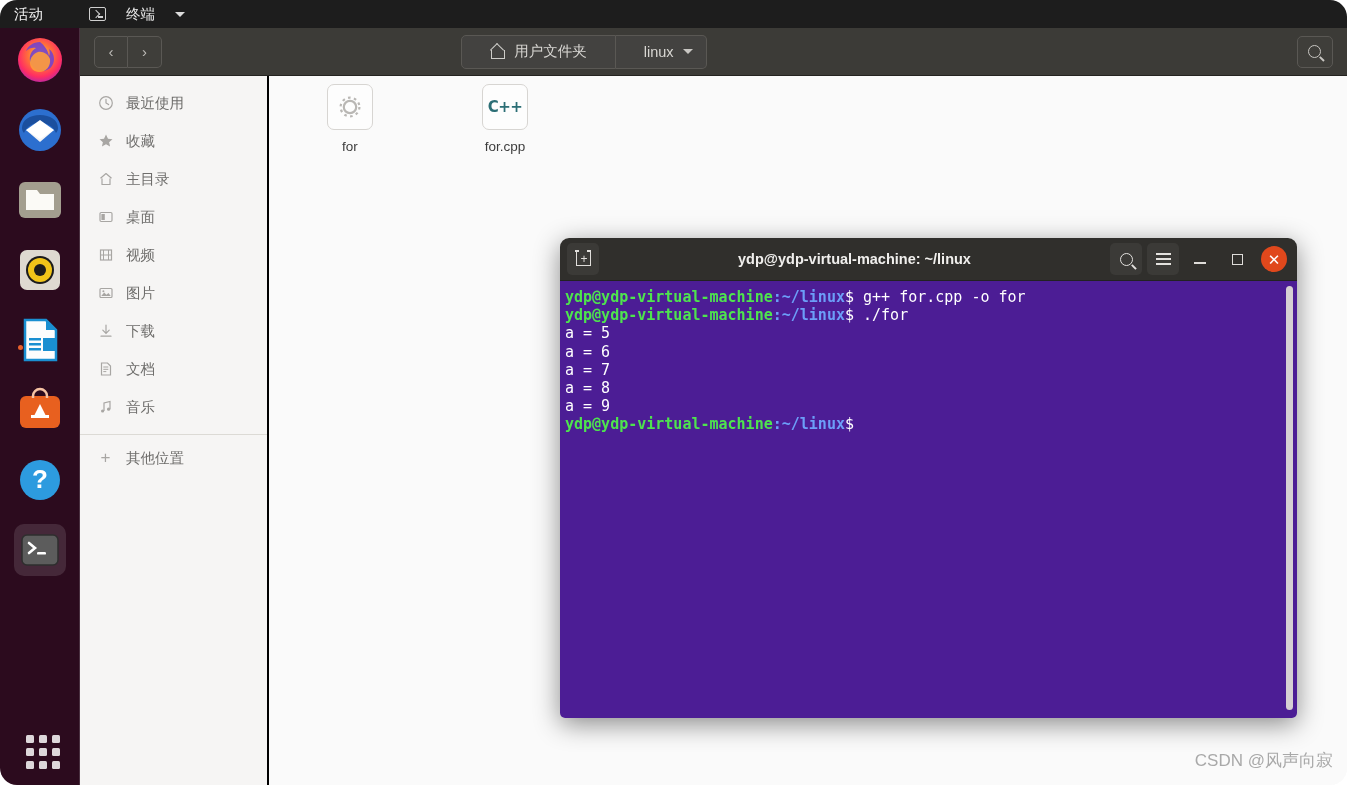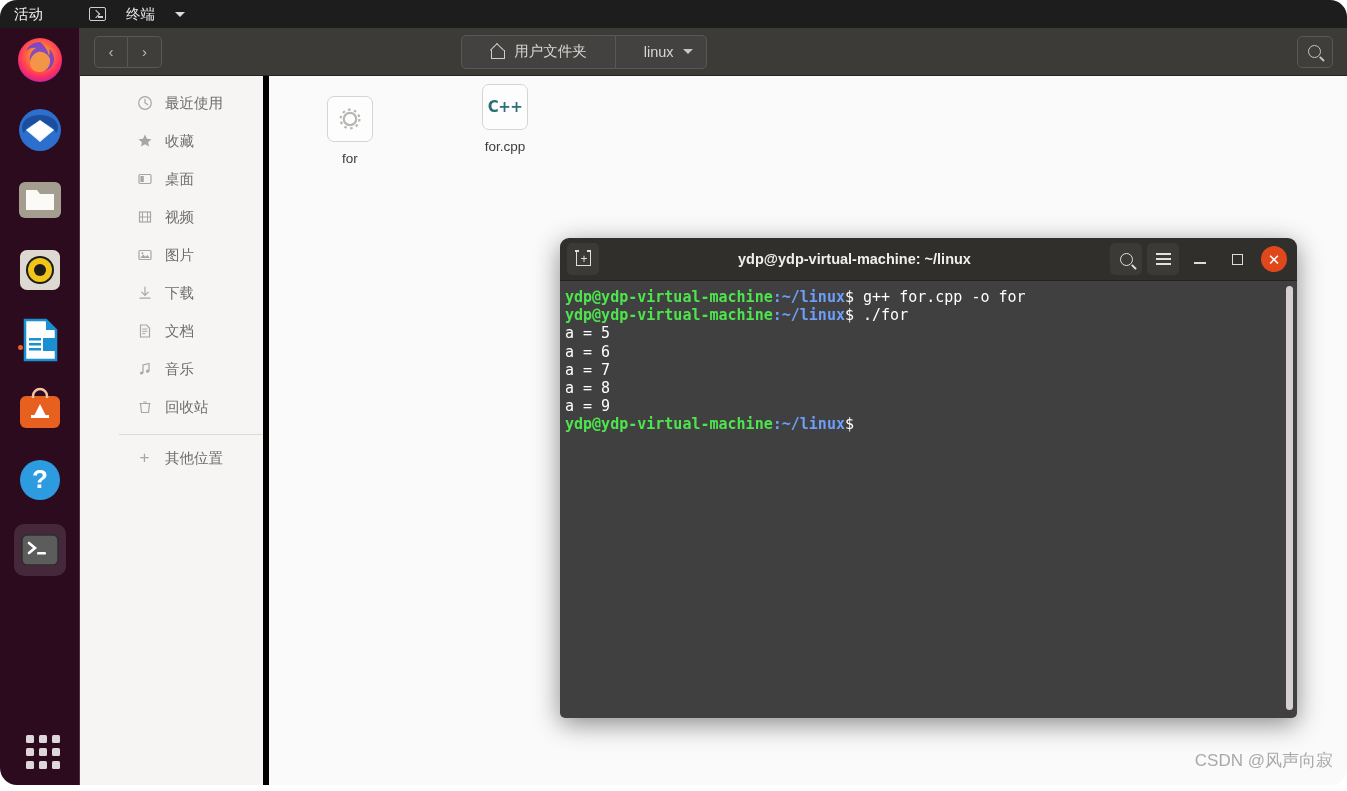--- a/index.html
+++ b/index.html
@@ -88,23 +88,22 @@
   .pathbtn:last-child { border-radius: 0 5px 5px 0; border-left: none; padding-right: 13px; }
   .home-ic { width: 15px; height: 14px; position: relative; display:inline-block; }
   .home-ic:before{ content:""; position:absolute; left:1px; top:5px; width:12px; height:8px; border:1.5px solid #cecdc9; border-top:none;}
   .home-ic:after{ content:""; position:absolute; left:2px; top:0px; width:9px; height:9px; border-top:1.5px solid #cecdc9; border-right:1.5px solid #cecdc9; transform:rotate(-45deg);}
   .searchbtn { width: 36px; margin-left: auto; margin-right: 6px; }
   .mag { width: 13px; height: 13px; border: 1.6px solid #c8c6c2; border-radius: 50%; position: relative; display: inline-block; }
   .mag:after { content: ""; position: absolute; right: -5px; bottom: -3px; width: 6px; height: 1.7px; background: #c8c6c2; transform: rotate(45deg); }
 
   .nt-body { display: flex; height: 715px; }
   .sidebar {
-    width: 189px; background: #f6f5f4; border-right: 6px solid #000000;
+    width: 189px; background: #f6f5f4; border-right: 2px solid #000000;
     padding-top: 8px;
-    padding-left: 39px;
   }
   .side-item {
     display: flex; align-items: center; gap: 12px; height: 38px;
     padding-left: 17px; color: #6e6d6b; font-size: 14.5px;
   }
   .side-item .sic { width: 17px; height: 17px; display: flex; align-items: center; justify-content: center; color: #a8a6a3; font-size: 14px; }
   .side-divider { height: 1px; background: #dcdad5; margin: 8px 0 4px 0; }
   .files-area { flex: 1; background: #fafafa; position: relative; }
   .file-item {
     position: absolute; width: 92px; text-align: center;
@@ -139,21 +138,21 @@
   .plus-g { position: absolute; left: 4px; top: 2px; color:#e0dedb; font-size: 12px; line-height: 10px; }
   .mag-w { width: 13px; height: 13px; border: 1.7px solid #e3e1de; border-radius: 50%; position: relative; }
   .mag-w:after { content:""; position:absolute; right:-5px; bottom:-3px; width:6px; height:1.8px; background:#e3e1de; transform:rotate(45deg);}
   .burger { width: 15px; }
   .burger i { display:block; height: 1.8px; background: #e3e1de; margin: 3px 0; }
   .min-g { width: 12px; height: 1.8px; background: #dedcd9; margin-top: 8px; }
   .max-g { width: 11px; height: 11px; border: 1.8px solid #dedcd9; }
   .close-b { width: 26px; height: 26px; border-radius: 50%; background: #e0481c; color: #fff;
              display:flex; align-items:center; justify-content:center; font-size: 15px; line-height:1; }
   .t-body {
-    height: 437px; background: #404040; position: relative;
+    height: 437px; background: #4c1d95; position: relative;
     padding: 7px 0 0 3px; overflow: hidden;
   }
   .t-line {
     font-family: "DejaVu Sans Mono", "Liberation Mono", monospace;
     font-size: 15px; line-height: 18.2px; white-space: pre; color: #ffffff;
     padding-left: 2px;
   }
   .t-user { color: #4ee44e; font-weight: bold; }
   .t-path { color: #6c9ef8; font-weight: bold; }
   .t-scroll {
@@ -320,20 +319,28 @@
 
         <div class="side-item">
           <span class="sic">
             <svg width="16" height="16" viewBox="0 0 16 16">
                 <path d="M8 1.5l2 4.2 4.5.5-3.4 3 1 4.4L8 11.3 3.9 13.6l1-4.4-3.4-3 4.5-.5z" fill="#a8a6a3"></path>
               </svg>
           </span>
           <span>收藏</span>
         </div>
 
+        <div class="side-item">
+          <span class="sic">
+            <svg width="16" height="16" viewBox="0 0 16 16">
+                <path d="M2.5 7.2L8 2.5l5.5 4.7M4 7.5v6h8v-6" fill="none" stroke="#a8a6a3" stroke-width="1.2" stroke-linejoin="round"></path>
+              </svg>
+          </span>
+          <span>主目录</span>
+        </div>
 
         <div class="side-item">
           <span class="sic">
             <svg width="16" height="16" viewBox="0 0 16 16">
                 <rect x="2" y="3.5" width="12" height="9" rx="1.2" fill="none" stroke="#a8a6a3" stroke-width="1.2"></rect>
                 <rect x="3.4" y="5" width="3.4" height="6" fill="#a8a6a3"></rect>
               </svg>
           </span>
           <span>桌面</span>
         </div>
@@ -382,42 +389,33 @@
           <span class="sic">
             <svg width="16" height="16" viewBox="0 0 16 16">
                 <path d="M6 12V4l6-1.5V10" fill="none" stroke="#a8a6a3" stroke-width="1.2"></path>
                 <circle cx="4.6" cy="12" r="1.6" fill="#a8a6a3"></circle>
                 <circle cx="10.6" cy="10.2" r="1.6" fill="#a8a6a3"></circle>
               </svg>
           </span>
           <span>音乐</span>
         </div>
 
-        <div class="side-item">
-          <span class="sic">
-            <svg width="16" height="16" viewBox="0 0 16 16">
-                <path d="M3.5 4.5h9l-1 9h-7z" fill="none" stroke="#a8a6a3" stroke-width="1.2"></path>
-                <path d="M2.6 4.5h10.8M6.3 3h3.4" stroke="#a8a6a3" stroke-width="1.2"></path>
-              </svg>
-          </span>
-          <span>回收站</span>
-        </div>
 
         <div class="side-divider"></div>
 
         <div class="side-item">
           <span class="sic" style="font-size:17px;color:#a8a6a3">+</span>
           <span>其他位置</span>
         </div>
 
       </div>
 
       <div class="files-area">
 
-        <div class="file-item" style="left:35px; top:20px">
+        <div class="file-item" style="left:35px; top:8px">
           <div class="file-thumb">
             <svg width="30" height="30" viewBox="0 0 30 30">
               <g fill="none" stroke="#b9b7b4" stroke-width="2.2">
                 <circle cx="15" cy="15" r="6.2"></circle>
                 <circle cx="15" cy="15" r="9.4" stroke-dasharray="2.6 3.4"></circle>
               </g>
             </svg>
           </div>
           <div class="file-label">for</div>
         </div>

